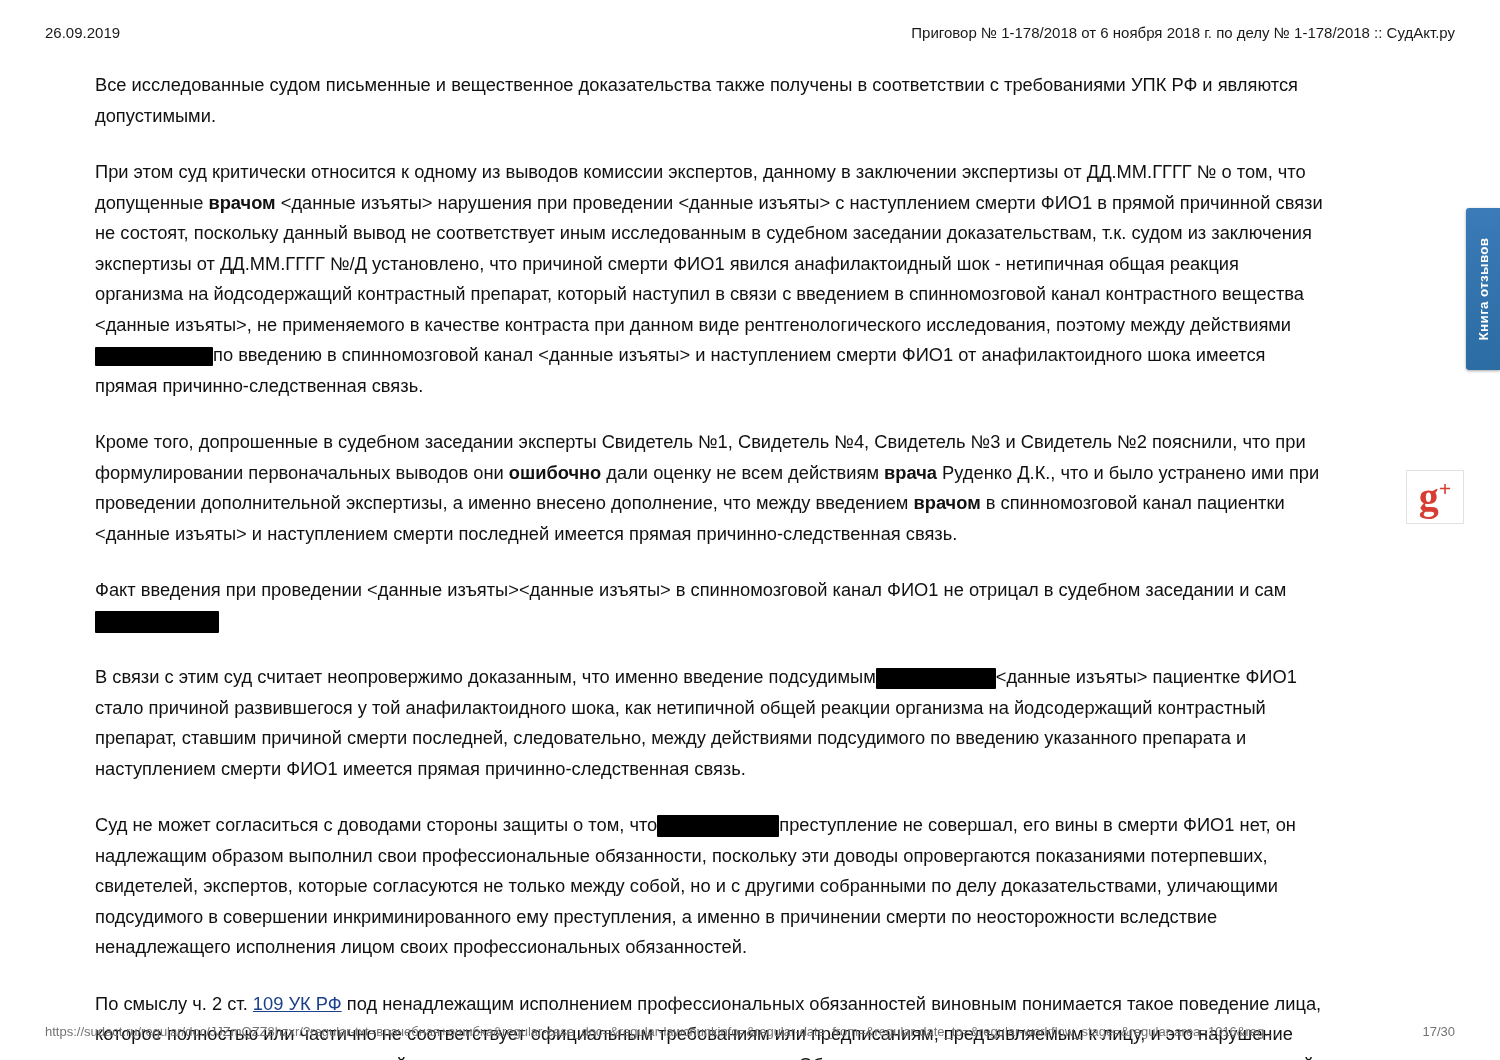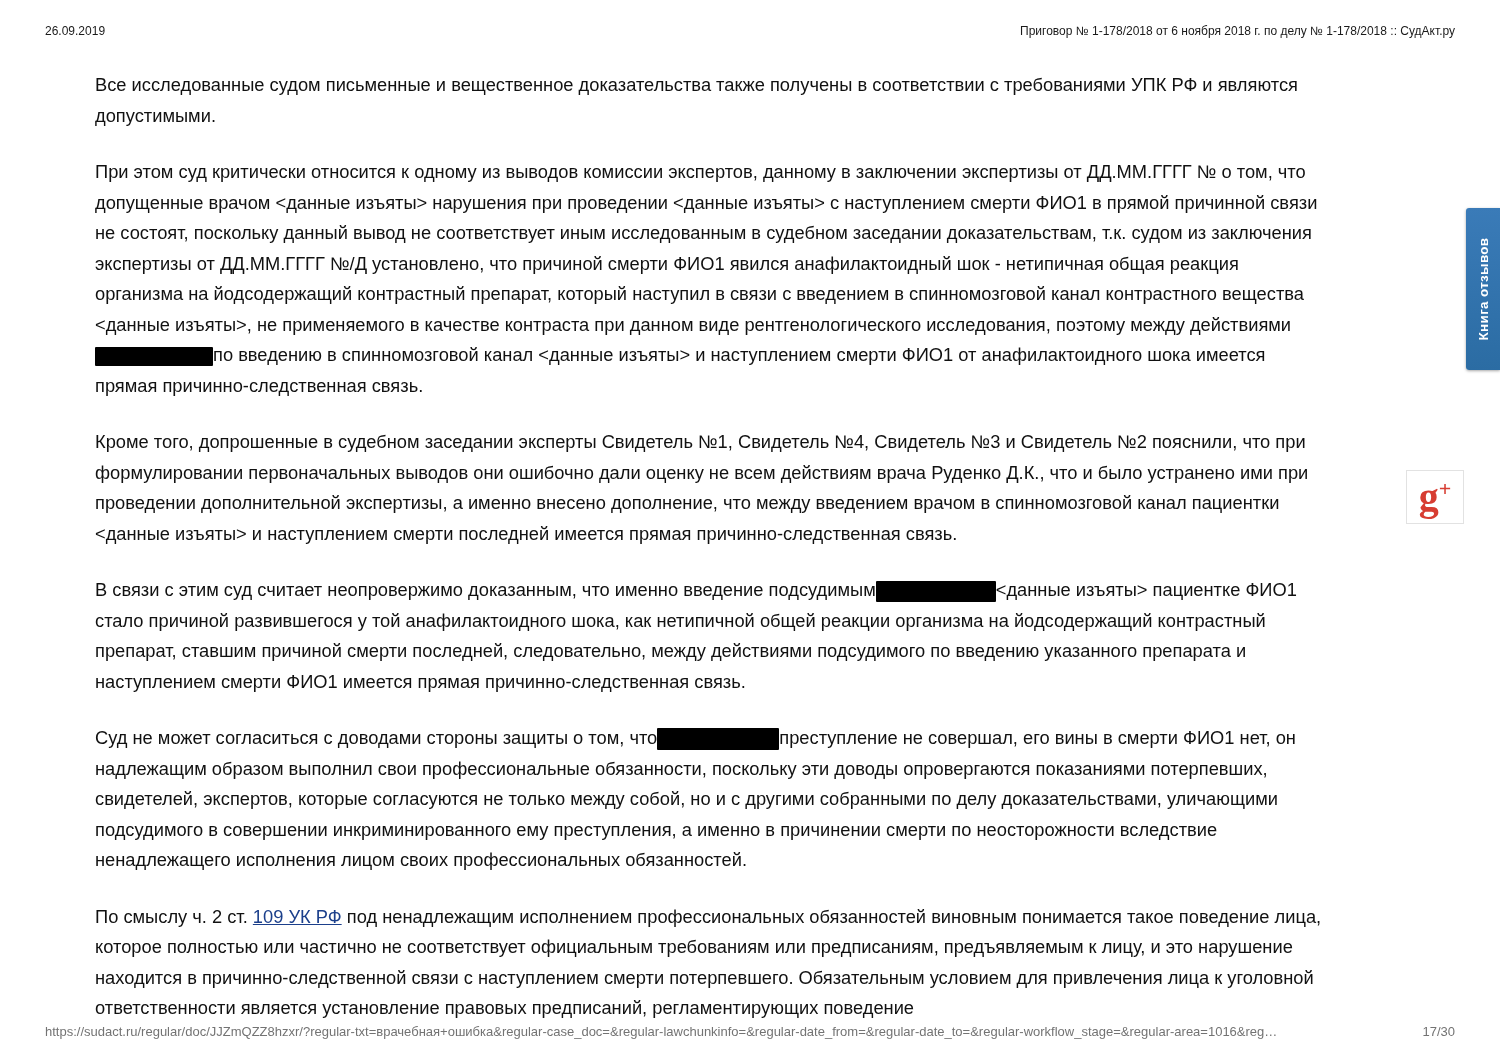--- a/index.html
+++ b/index.html
@@ -20,21 +20,21 @@
     inset: 0;
     background: #fff;
   }
   
   .doc-header {
     position: absolute;
     top: 24px;
     left: 45px;
     right: 45px;
     height: 16px;
-    font-size: 12px;
+    font-size: 15px;
     color: #1a1a1a;
   }
   .doc-header .hdr-date {
     position: absolute;
     left: 0;
     top: 0;
     white-space: nowrap;
   }
   .doc-header .hdr-title {
     position: absolute;
@@ -54,21 +54,21 @@
     line-height: 30.5px;
     text-align: left;
     color: #111;
   }
   .doc-body p {
     margin: 0 12px 26px 0;
   }
   .doc-body p:last-child {
     margin-bottom: 0;
   }
-  b, .bold { font-weight: normal; }
+  b, .bold { font-weight: bold; }
   .redact {
     display: inline-block;
     background: #000000;
     color: transparent;
     border-radius: 1px;
     vertical-align: middle;
     user-select: none;
   }
   .r-1 { width: 118px; height: 19px; }
   .r-2 { width: 124px; height: 22px; }
@@ -162,20 +162,21 @@
 
   <div class="doc-header">
     <div class="hdr-date">26.09.2019</div>
     <div class="hdr-title">Приговор № 1-178/2018 от 6 ноября 2018 г. по делу № 1-178/2018 :: СудАкт.ру</div>
   </div>
 
   <div class="doc-body" id="doc-body">
       <p><span>Все исследованные судом письменные и вещественное доказательства также получены в соответствии с требованиями УПК РФ и являются допустимыми.</span></p>
       <p><span>При этом суд критически относится к одному из выводов комиссии экспертов, данному в заключении экспертизы от ДД.ММ.ГГГГ № о том, что допущенные </span><b>врачом</b><span> &lt;данные изъяты&gt; нарушения при проведении &lt;данные изъяты&gt; с наступлением смерти ФИО1 в прямой причинной связи не состоят, поскольку данный вывод не соответствует иным исследованным в судебном заседании доказательствам, т.к. судом из заключения экспертизы от ДД.ММ.ГГГГ №/Д установлено, что причиной смерти ФИО1 явился анафилактоидный шок - нетипичная общая реакция организма на йодсодержащий контрастный препарат, который наступил в связи с введением в спинномозговой канал контрастного вещества &lt;данные изъяты&gt;, не применяемого в качестве контраста при данном виде рентгенологического исследования, поэтому между действиями</span><span class="redact r-1">&nbsp;</span><span>по введению в спинномозговой канал &lt;данные изъяты&gt; и наступлением смерти ФИО1 от анафилактоидного шока имеется прямая причинно-следственная связь.</span></p>
       <p><span>Кроме того, допрошенные в судебном заседании эксперты Свидетель №1, Свидетель №4, Свидетель №3 и Свидетель №2 пояснили, что при формулировании первоначальных выводов они </span><b>ошибочно</b><span> дали оценку не всем действиям </span><b>врача</b><span> Руденко Д.К., что и было устранено ими при проведении дополнительной экспертизы, а именно внесено дополнение, что между введением </span><b>врачом</b><span> в спинномозговой канал пациентки &lt;данные изъяты&gt; и наступлением смерти последней имеется прямая причинно-следственная связь.</span></p>
+      <p><span>Факт введения при проведении &lt;данные изъяты&gt;&lt;данные изъяты&gt; в спинномозговой канал ФИО1 не отрицал в судебном заседании и сам</span><span class="redact r-2">&nbsp;</span></p>
       <p><span>В связи с этим суд считает неопровержимо доказанным, что именно введение подсудимым</span><span class="redact r-3">&nbsp;</span><span>&lt;данные изъяты&gt; пациентке ФИО1 стало причиной развившегося у той анафилактоидного шока, как нетипичной общей реакции организма на йодсодержащий контрастный препарат, ставшим причиной смерти последней, следовательно, между действиями подсудимого по введению указанного препарата и наступлением смерти ФИО1 имеется прямая причинно-следственная связь.</span></p>
       <p><span>Суд не может согласиться с доводами стороны защиты о том, что</span><span class="redact r-4">&nbsp;</span><span>преступление не совершал, его вины в смерти ФИО1 нет, он надлежащим образом выполнил свои профессиональные обязанности, поскольку эти доводы опровергаются показаниями потерпевших, свидетелей, экспертов, которые согласуются не только между собой, но и с другими собранными по делу доказательствами, уличающими подсудимого в совершении инкриминированного ему преступления, а именно в причинении смерти по неосторожности вследствие ненадлежащего исполнения лицом своих профессиональных обязанностей.</span></p>
       <p><span>По смыслу ч. 2 ст. </span><a class="inline-link" href="#">109 УК РФ</a><span> под ненадлежащим исполнением профессиональных обязанностей виновным понимается такое поведение лица, которое полностью или частично не соответствует официальным требованиям или предписаниям, предъявляемым к лицу, и это нарушение находится в причинно-следственной связи с наступлением смерти потерпевшего. Обязательным условием для привлечения лица к уголовной ответственности является установление правовых предписаний, регламентирующих поведение</span></p>
     </div>
 
   <div class="feedback-tab">
     <span>Книга отзывов</span>
   </div>
 
   <div class="gplus-box">

